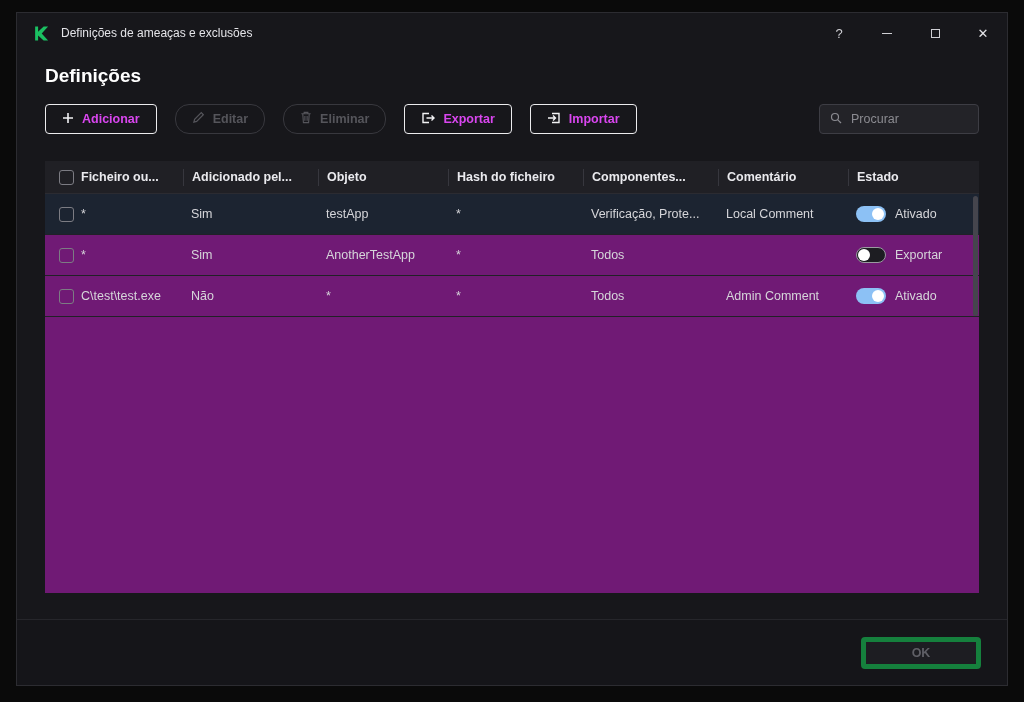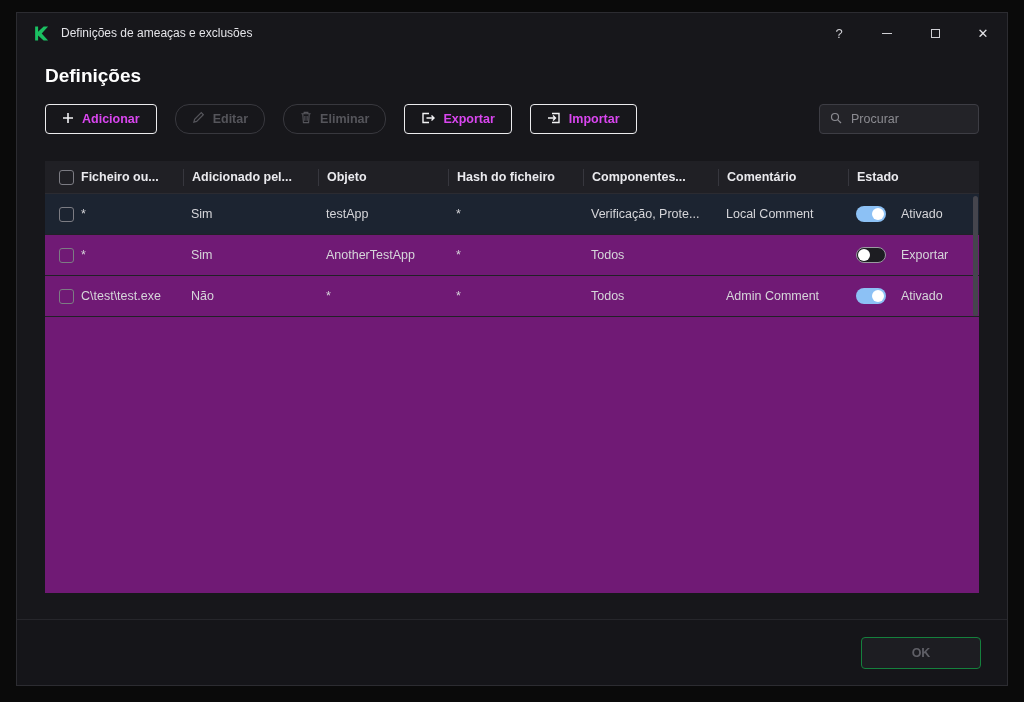--- a/index.html
+++ b/index.html
@@ -66,41 +66,41 @@
   .hc.first { padding-left:0; }
   .cb-cell { padding-left:14px; }
   .checkbox {
     display:block; width:15px; height:15px;
     border:1px solid #7c7c83; border-radius:3px; background:transparent;
   }
   .row { height:41px; border-bottom:1px solid #212127; color:#d6d6da; font-size:12.5px; }
   .row.highlight { background:#1c2431; }
   .cell { padding-left:8px; white-space:nowrap; overflow:hidden; text-overflow:ellipsis; }
   .cell.first { padding-left:0; }
-  .state-cell { display:flex; align-items:center; gap:15px; padding-left:8px; }
+  .state-cell { display:flex; align-items:center; gap:9px; padding-left:8px; }
   .toggle { position:relative; width:30px; height:16px; border-radius:9px; flex:0 0 auto; cursor:pointer; }
   .toggle.on { background:#8cc1f5; }
   .toggle.off { background:#1d1d22; border:1px solid #9a9aa1; }
   .toggle .knob { position:absolute; top:2px; width:12px; height:12px; border-radius:50%; background:#ffffff; }
   .toggle.on .knob { right:2px; }
   .toggle.off .knob { left:1px; top:1px; }
   .vscroll { position:absolute; right:1px; top:35px; width:5px; bottom:4px; }
   .vscroll .thumb { width:5px; height:120px; background:#45454d; border-radius:3px; }
   
   .footer {
     position:absolute; left:0; right:0; bottom:0; height:66px;
     border-top:1px solid #26262b; background:#151519;
     display:flex; align-items:center; justify-content:flex-end;
     padding:0 26px; gap:18px;
   }
   .fbtn {
     height:32px; border-radius:4px; font-size:12.5px; font-weight:bold;
     font-family:inherit; cursor:pointer;
   }
-  .fbtn.ok { width:120px; background:#1d1d22; border:1px solid #15803d; color:#5f5f66; cursor:default; }
+  .fbtn.ok { width:120px; background:#1d1d22; border:5px solid #15803d; color:#5f5f66; cursor:default; }
   .fbtn.cancel { width:116px; background:transparent; border:1px solid #f0f0f2; color:#ffffff; }
 </style>
 </head>
 <body>
 
 <div class="window">
 
   <div class="titlebar">
     <span class="logo">
       <svg width="17" height="17" viewBox="0 0 16 16">

